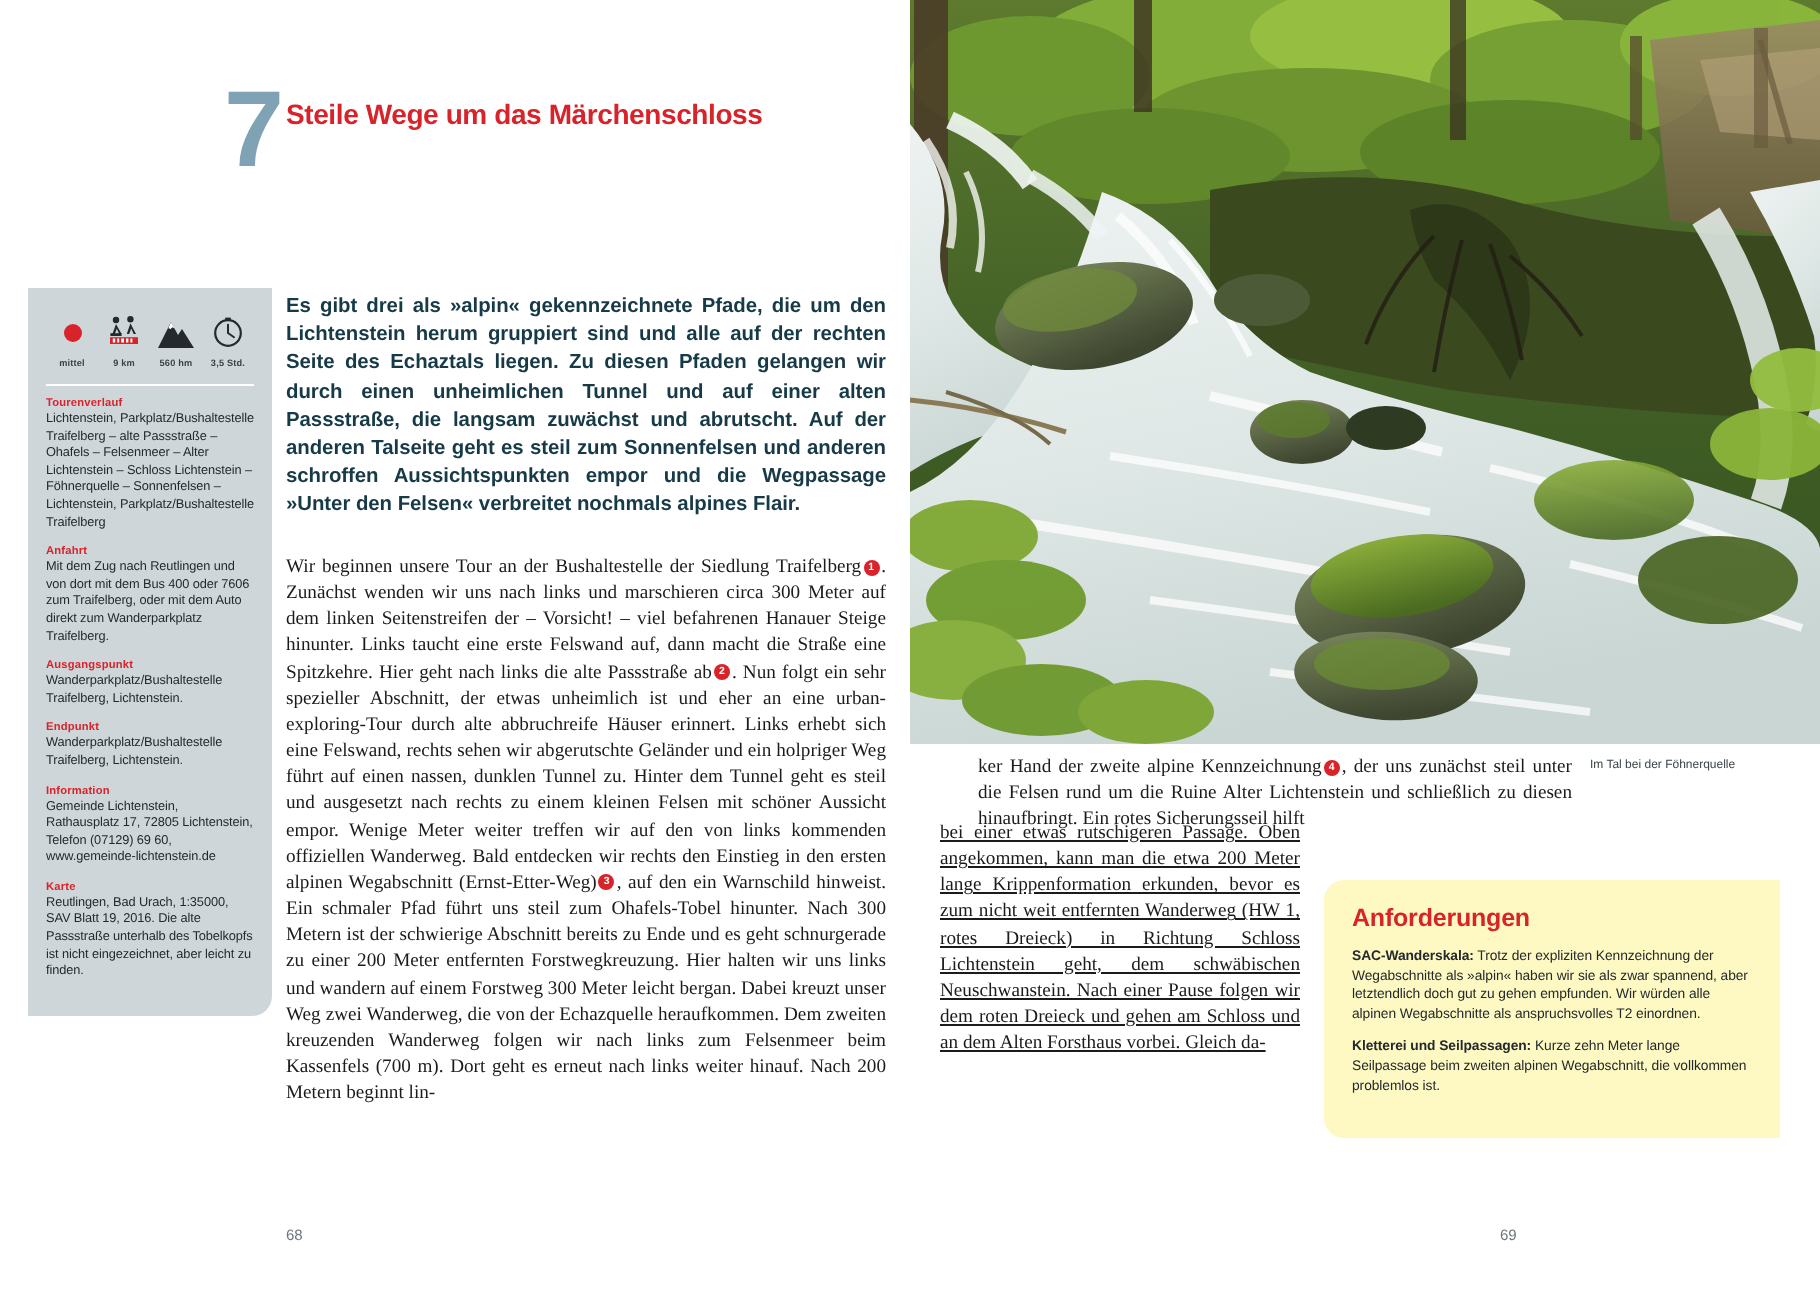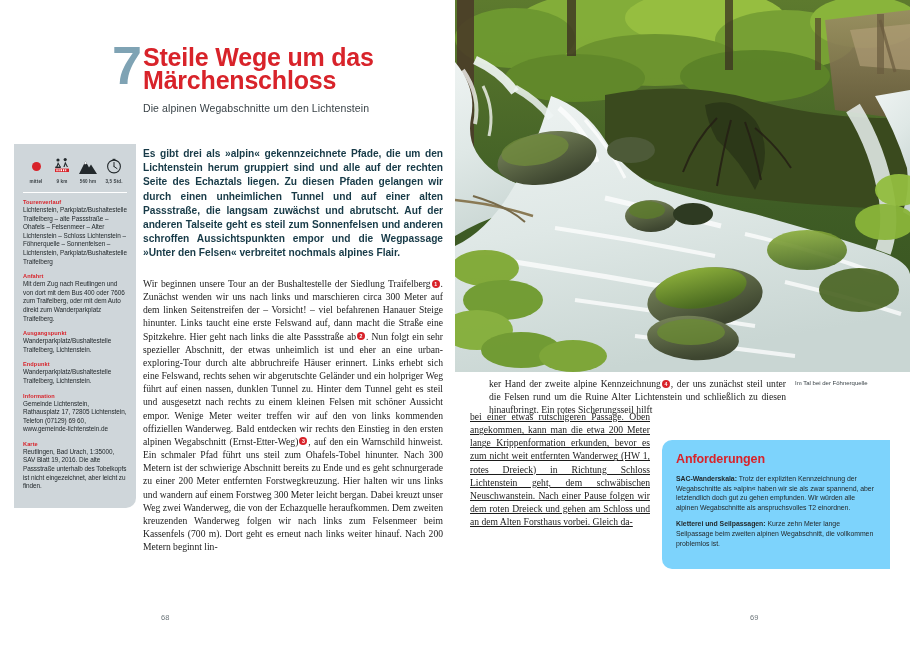--- a/index.html
+++ b/index.html
@@ -55,21 +55,21 @@
 
   
   .chapnum {
     position:absolute; left:112px; top:38px;
     font-family:"Liberation Sans", sans-serif;
     font-size:54px; font-weight:700; color:#7fa3b4; line-height:1;
   }
   .title {
     position:absolute; left:143px; top:46px; width:300px;
     font-family:"Liberation Sans", sans-serif;
-    font-size:25px; font-weight:700; color:#d8232a;
+    font-size:14px; font-weight:700; color:#d8232a;
     line-height:23px; letter-spacing:-.2px;
   }
   .subtitle {
     position:absolute; left:143px; top:101px; width:320px;
     font-family:"Liberation Sans", sans-serif;
     font-size:10.5px; color:#3a4348; line-height:14px; letter-spacing:.1px;
   }
 
   
   .lead {
@@ -106,54 +106,53 @@
 
   .photo-caption {
     position:absolute; left:795px; top:379px; width:105px;
     font-family:"Liberation Sans", sans-serif;
     font-size:6px; color:#3a4348; line-height:8px;
   }
 
   
   .reqbox {
     position:absolute; left:662px; top:440px; width:228px;
-    background:#7dd3fc; border-radius:10px 0 0 10px;
+    background:#fef9c3; border-radius:10px 0 0 10px;
     padding:12px 14px 14px 14px;
   }
   .reqbox-title {
     font-family:"Liberation Sans", sans-serif;
     font-size:12.5px; font-weight:700; color:#d8232a;
     margin-bottom:8px; letter-spacing:-.1px;
   }
   .reqbox-p {
     font-family:"Liberation Sans", sans-serif;
     font-size:6.9px; line-height:9.6px; color:#23292c;
     margin-bottom:7px; letter-spacing:-.03px;
   }
   .reqbox-p b { font-weight:700; }
 
   
   .folio {
     position:absolute; bottom:26px;
     font-family:"Liberation Sans", sans-serif;
     font-size:7.5px; color:#6d767b;
   }
-  .folio-left  { left:161px;text-align:center; }
+  .folio-left  { left:143px;text-align:center; }
   .folio-right { left:750px; }
 </style>
 </head>
 <body>
 
 <div class="spread">
 
   <div class="page page-left">
 
     <div class="chapnum">7</div>
     <div class="title">Steile Wege um das Märchenschloss</div>
-    <div class="subtitle">Die alpinen Wegabschnitte um den Lichtenstein</div>
 
     <div class="sidebar">
 
       <div class="facts">
 
         <div class="fact">
           <div class="fact-icon">
             <span class="dot-red"></span>
           </div>
           <div class="fact-label">mittel</div>

